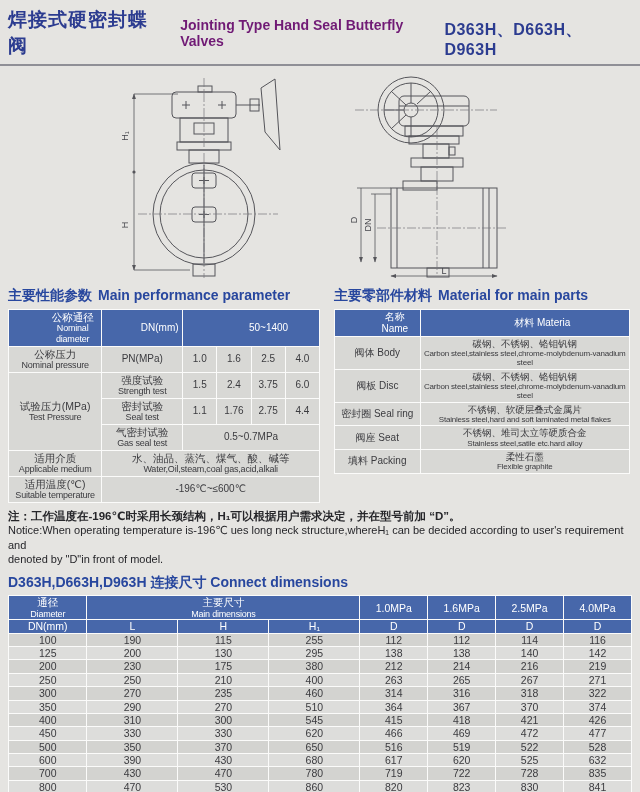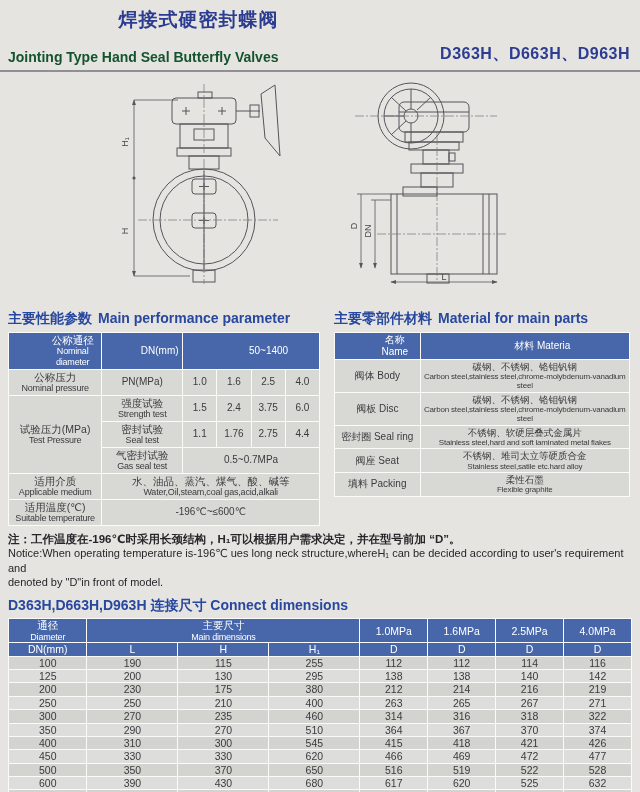--- a/index.html
+++ b/index.html
@@ -8,36 +8,36 @@
     background:#e5e4e1;
     font-family:"Liberation Sans","DejaVu Sans",sans-serif;
     color:#333;
   }
   
   .hdr{
     display:flex;justify-content:space-between;align-items:flex-end;
     padding:7px 10px 5px 8px;
     border-bottom:2px solid #8f8f96;
   }
-  .hdr-left{display:flex;align-items:flex-end;gap:16px;flex-direction:column;}
+  .hdr-left{display:flex;align-items:center;gap:16px;}
   .hdr-cn{font-size:19px;font-weight:bold;color:#2c3c90;letter-spacing:1px;}
-  .hdr-en{font-size:14px;font-weight:bold;color:#14532d;}
+  .hdr-en{font-size:14px;font-weight:bold;color:#701a75;}
   .hdr-models{font-size:16px;font-weight:bold;color:#2c3c90;letter-spacing:.5px;}
   
   .drawings{height:212px;display:flex;justify-content:center;gap:34px;padding-top:4px;}
   svg{display:block;}
   .ln{stroke:#55555a;stroke-width:1;fill:none;}
   .cl{stroke:#77777c;stroke-width:.7;fill:none;stroke-dasharray:9 2 2 2;}
   .dim{stroke:#55555a;stroke-width:.8;fill:none;}
   .dimtxt{font-size:9px;fill:#44444a;font-family:"Liberation Sans","DejaVu Sans",sans-serif;}
   
   .cols{display:flex;gap:14px;padding:2px 8px 0 8px;}
   .col-l{width:312px;}
   .col-r{width:296px;}
-  .sec-title{font-size:14px;font-weight:bold;color:#28479e;margin:20px 0 4px 0;white-space:nowrap;}
+  .sec-title{font-size:14px;font-weight:bold;color:#28479e;margin:3px 0 4px 0;white-space:nowrap;}
   .sec-title .en{margin-left:6px;}
   table{border-collapse:collapse;width:100%;table-layout:fixed;border:1px solid #b3b3b1;}
   td,th{background:#d8d8d5;border:1px solid #fbfbfa;text-align:center;vertical-align:middle;
        font-size:10px;color:#3b3b3f;padding:1px 1px;line-height:1.18;font-weight:normal;}
   .blue{background:#4767aa;color:#fff;padding-left:36px;}
   .cn-line{font-size:10.5px;}
   .en-line{font-size:9px;letter-spacing:-0.2px;}
   .tiny .cn-line{font-size:9.5px;}
   .tiny .en-line{font-size:8px;}
   

